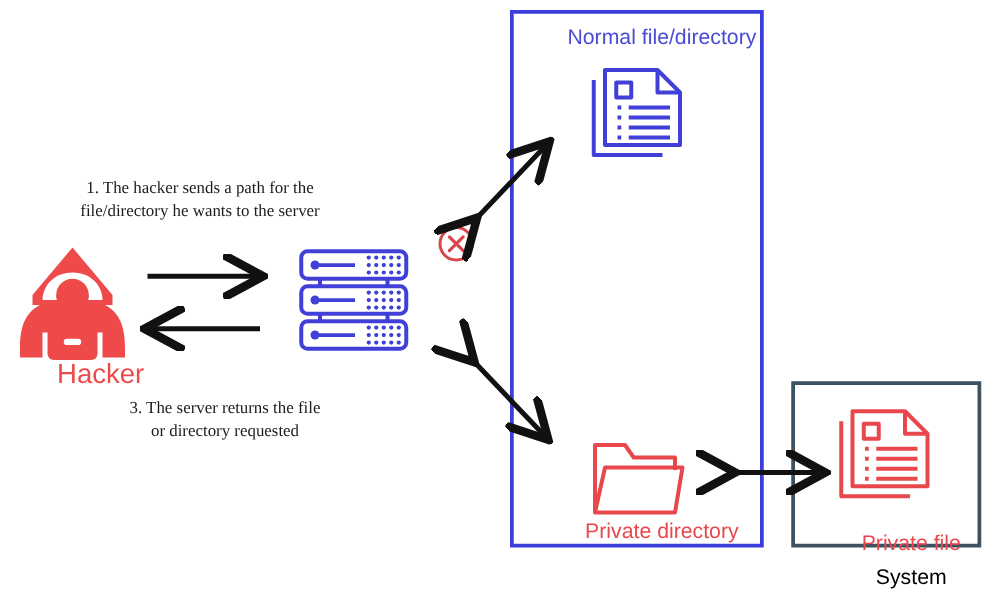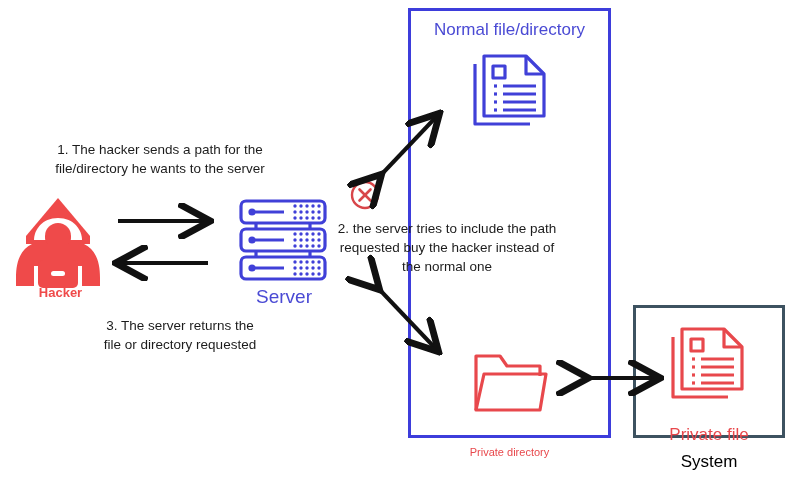--- a/index.html
+++ b/index.html
@@ -31,65 +31,65 @@
     border: 3px solid #3d5260;
     box-sizing: border-box;
     background: transparent;
   }
 
   
   .lbl {
     text-align: center;
     white-space: nowrap;
     line-height: 1.15;
+    padding-left: 20px;
   }
   .lbl-normal-file {
     left: 408px; top: 20px; width: 203px;
     font-size: 17px;
     color: #4a4ad4;
   }
   .lbl-private-dir {
     left: 408px; top: 415px; width: 203px;
-    font-size: 11px;
+    font-size: 17px;
     color: #e8484c;
-    margin-top: 31px;
   }
   .lbl-private-file {
     left: 633px; top: 425px; width: 152px;
     font-size: 17px;
     color: #e8484c;
   }
   .lbl-website {
     left: 408px; top: 452px; width: 203px;
     font-size: 17px;
     color: #4a4ad4;
   }
   .lbl-system {
     left: 633px; top: 452px; width: 152px;
     font-size: 17px;
     color: #000000;
   }
   .lbl-hacker {
     left: 8px; top: 286px; width: 105px;
-    font-size: 13px;
+    font-size: 22px;
     color: #ef4a4a;
-    font-weight: bold;
   }
   .lbl-server {
     left: 228px; top: 286px; width: 112px;
     font-size: 19px;
     color: #4a4ad4;
   }
 
   
   .para {
     text-align: center;
     color: #1c1c1c;
     font-size: 13.5px;
     line-height: 1.42;
+    font-family: Liberation Serif, serif;
   }
   .para-step1 { left: 52px; top: 140px; width: 216px; }
   .para-step3 { left: 100px; top: 292px; width: 160px; margin-top: 24px; }
   .para-step2 { left: 333px; top: 219px; width: 228px; }
 
   
   .layer {
     left: 0; top: 0; width: 800px; height: 480px;
     pointer-events: none;
   }
@@ -186,21 +186,20 @@
         <circle cx="75" cy="14" r="1.7"></circle>
           <circle cx="81" cy="14" r="1.7"></circle>
         <circle cx="57" cy="20" r="1.7"></circle>
           <circle cx="63" cy="20" r="1.7"></circle>
           <circle cx="69" cy="20" r="1.7"></circle>
         <circle cx="75" cy="20" r="1.7"></circle>
           <circle cx="81" cy="20" r="1.7"></circle>
       </g>
     </g>
   </svg>
-  <div class="abs lbl lbl-server">Server</div>
 
   <div class="abs lbl lbl-normal-file">Normal file/directory</div>
   <svg class="abs" style="left:470px;top:52px;" width="82" height="78" viewBox="0 0 82 78">
     <g fill="none" stroke="#4040d8" stroke-width="3.2" stroke-linejoin="round">
 
       <path d="M5 12 L5 72 L60 72"></path>
 
       <path d="M14 4 L56 4 L74 22 L74 64 L14 64 Z"></path>
       <path d="M56 4 L56 22 L74 22"></path>
       <rect x="23" y="14" width="12" height="12"></rect>
@@ -274,17 +273,16 @@
       <line x1="378" y1="288" x2="437" y2="350" stroke="#111111" stroke-width="4" marker-start="url(#ah)" marker-end="url(#ah)"></line>
     </g>
 
     <g>
       <line x1="586" y1="378" x2="658" y2="378" stroke="#111111" stroke-width="4" marker-start="url(#ah)" marker-end="url(#ah)"></line>
     </g>
   </svg>
 
   <div class="abs para para-step1">1. The hacker sends a path for the file/directory he wants to the server</div>
   <div class="abs para para-step3">3. The server returns the file or directory requested</div>
-  <div class="abs para para-step2">2. the server tries to include the path requested buy the hacker instead of the normal one</div>
 
   <div class="abs lbl lbl-system">System</div>
 
 </div>
 
 </body></html>

